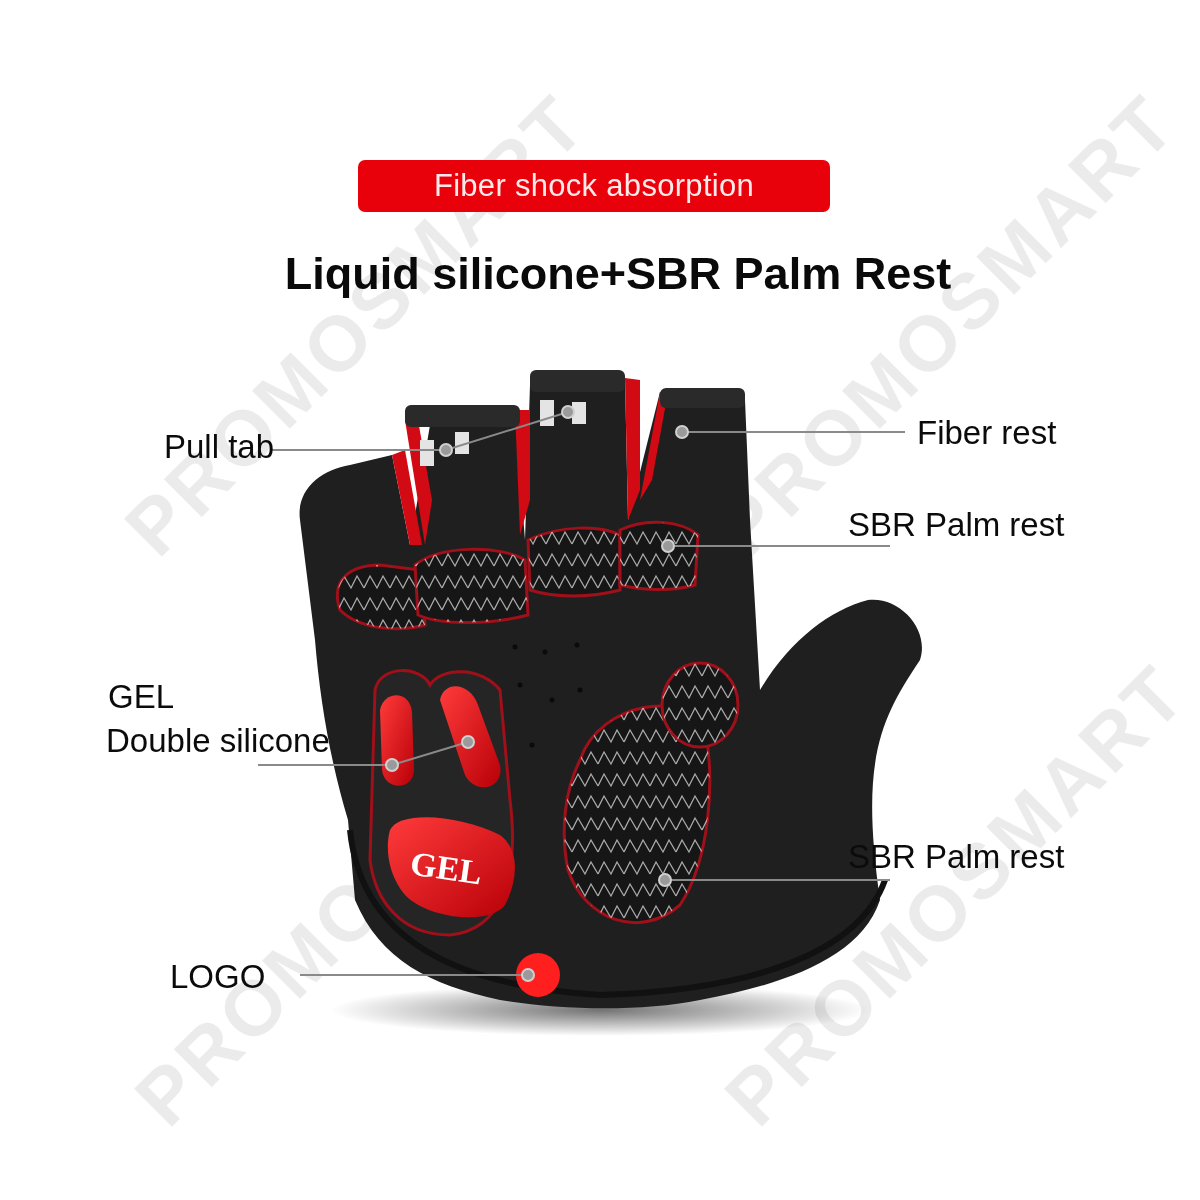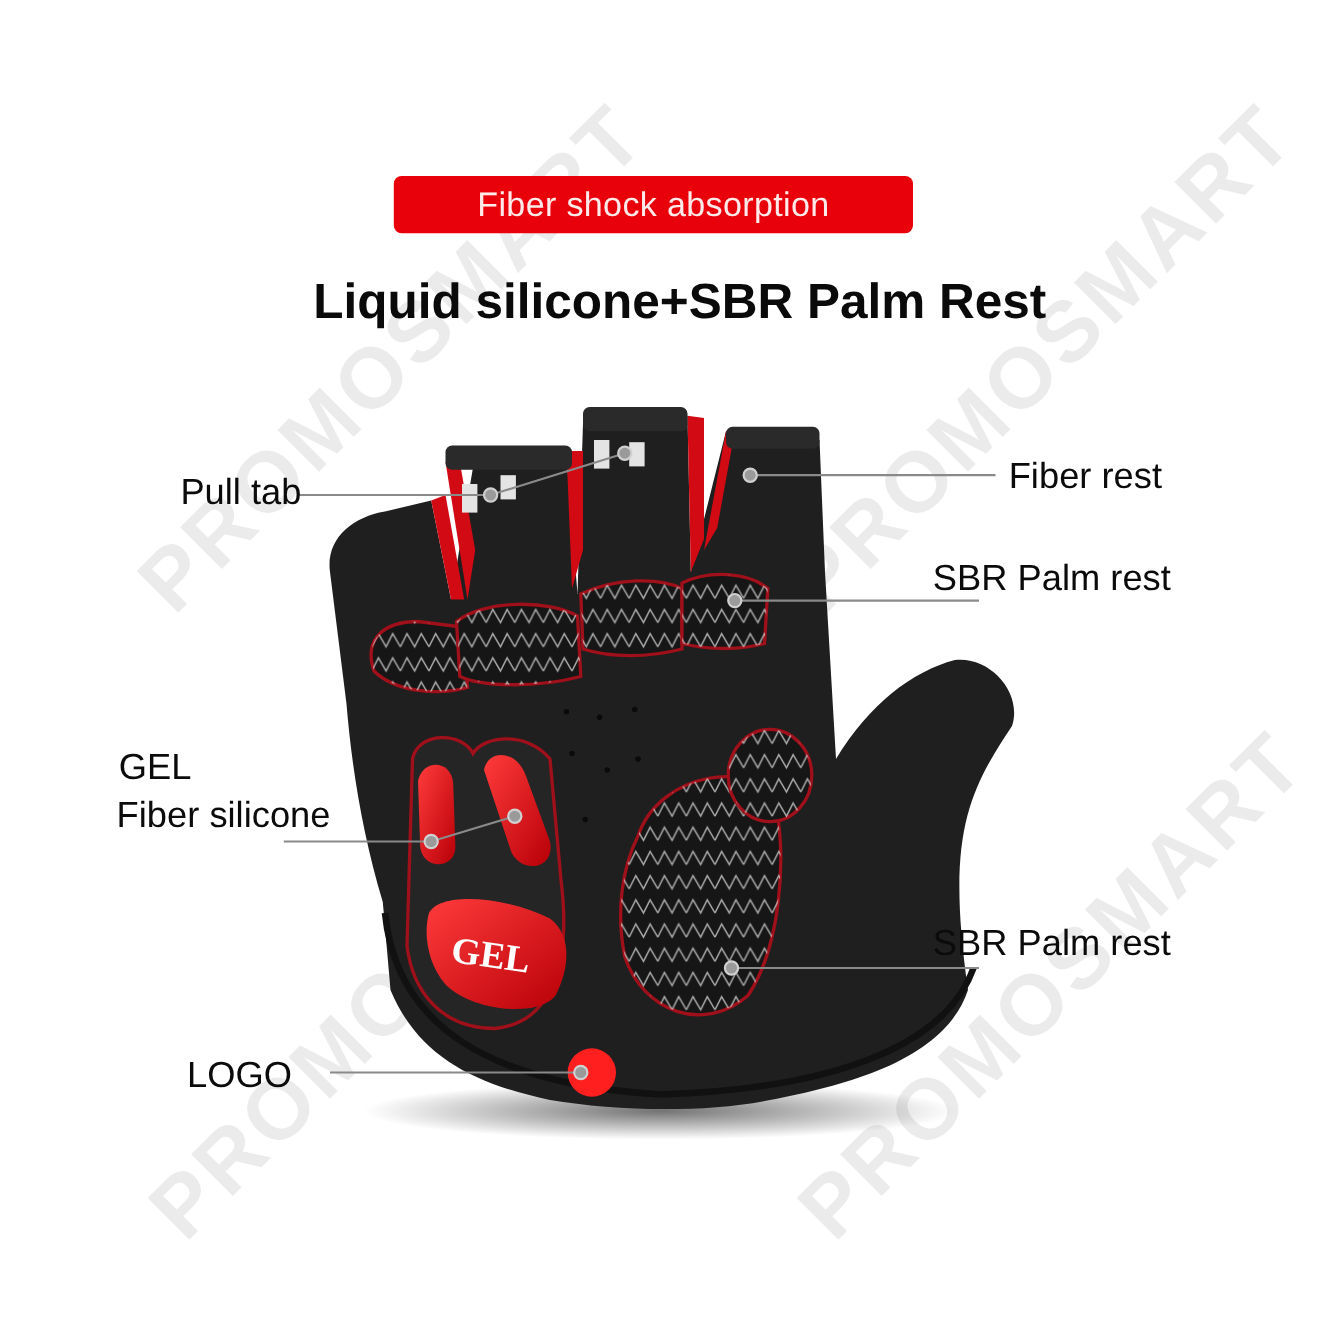--- a/index.html
+++ b/index.html
@@ -120,15 +120,15 @@
     <circle cx="468" cy="742" r="6"></circle>
     <circle cx="665" cy="880" r="6"></circle>
     <circle cx="528" cy="975" r="6"></circle>
   </g>
 </svg>
 
 <div class="label" style="left:137px;top:428px;margin-left:27px;">Pull tab</div>
 <div class="label" style="left:917px;top:414px;">Fiber rest</div>
 <div class="label" style="left:848px;top:506px;">SBR Palm rest</div>
 <div class="label" style="left:108px;top:678px;">GEL</div>
-<div class="label" style="left:106px;top:722px;">Fiber silicone</div>
+<div class="label" style="left:106px;top:722px;">Double silicone</div>
 <div class="label" style="left:848px;top:838px;">SBR Palm rest</div>
 <div class="label" style="left:170px;top:958px;text-align:right;">LOGO</div>
 
 </body></html>

